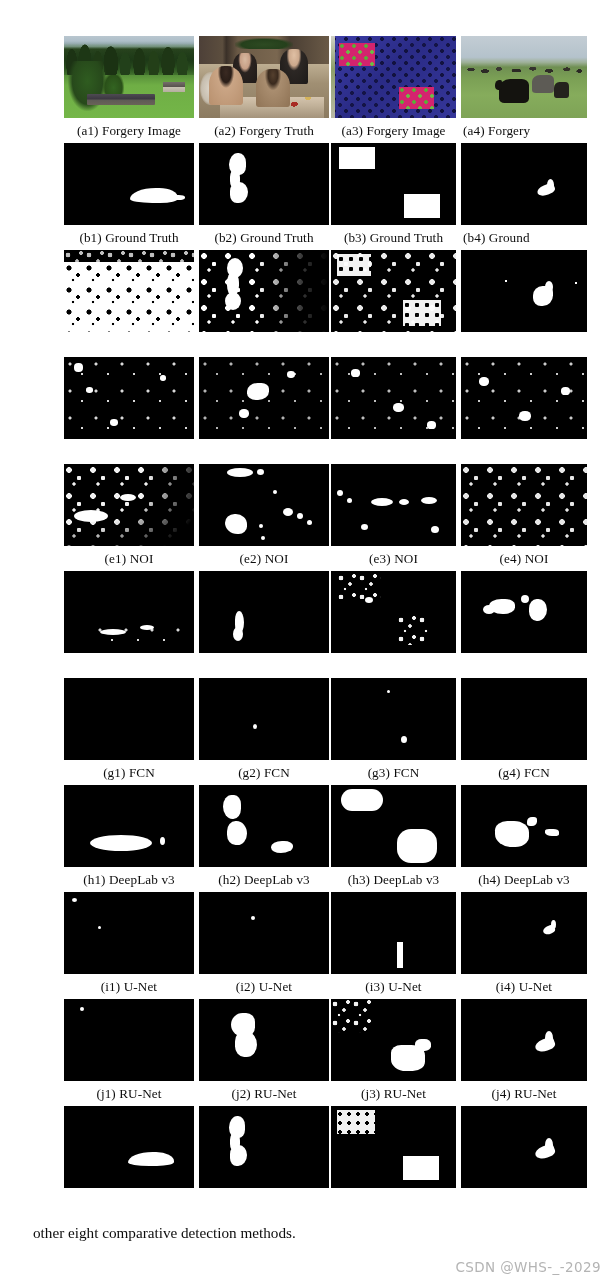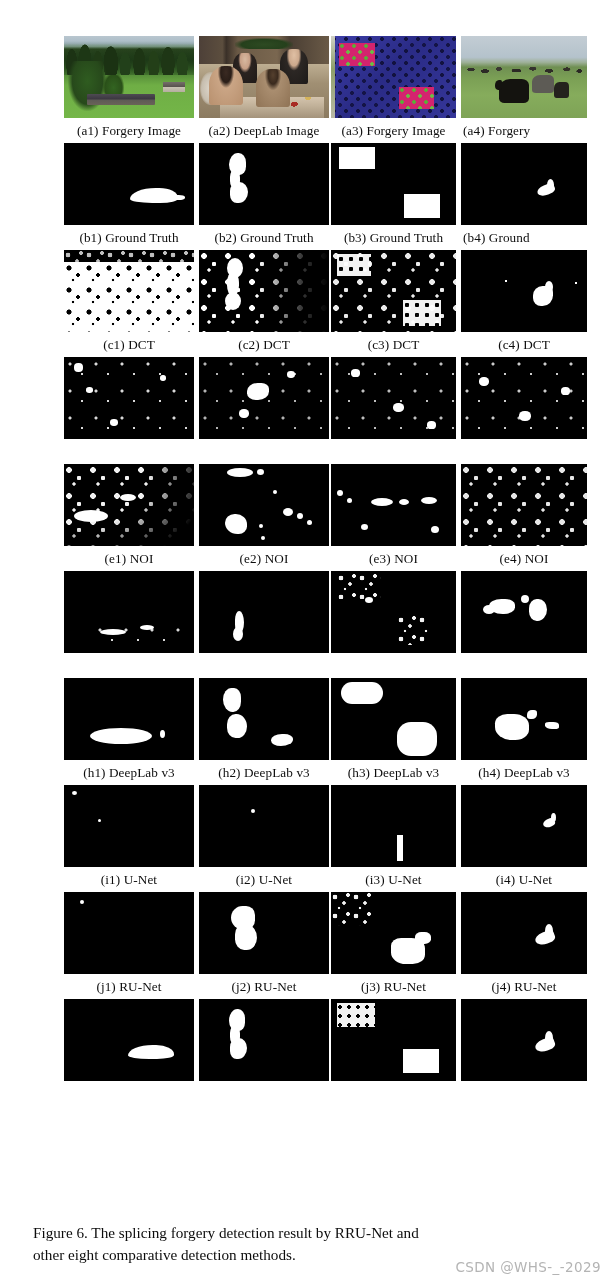--- a/index.html
+++ b/index.html
@@ -331,21 +331,21 @@
           <div class="photo ph-field">
             <div class="herd"></div>
             <div class="cowbig"></div>
             <div class="cowmid"></div>
             <div class="calf"></div>
           </div>
         </div>
       </div>
       <div class="labels">
         <div class="lab l0">(a1) Forgery Image</div>
-        <div class="lab l1">(a2) DeepLab Image</div>
+        <div class="lab l1">(a2) Forgery Truth</div>
         <div class="lab l2">(a3) Forgery Image</div>
         <div class="lab l3 trunc">(a4) Forgery</div>
       </div>
     </div>
 
     <div class="row">
       <div class="cells">
         <div class="cell c0">
           <div class="blob" style="left:66px;top:45px;width:48px;height:15px;border-radius:58% 42% 40% 50% / 80% 70% 30% 28%;"></div>
           <div class="blob" style="left:105px;top:52px;width:16px;height:5px;border-radius:40%;"></div>
@@ -392,26 +392,20 @@
           <div class="noise nz-a" style="left:72px;top:50px;width:38px;height:26px;background-color:#fff;opacity:.95;
                       background-image:radial-gradient(circle at 4px 5px,#000 2.0px,rgba(0,0,0,0) 2.5px);
                       background-size:10px 10px;"></div>
         </div>
         <div class="cell c3">
           <div class="blob" style="left:72px;top:36px;width:20px;height:20px;border-radius:48% 32% 52% 40%;"></div>
           <div class="blob" style="left:84px;top:31px;width:8px;height:12px;border-radius:50%;"></div>
           <div class="blob" style="left:44px;top:30px;width:2px;height:2px;"></div>
           <div class="blob" style="left:114px;top:32px;width:2px;height:2px;"></div>
         </div>
-      </div>
-      <div class="labels">
-        <div class="lab l0">(c1) DCT</div>
-        <div class="lab l1">(c2) DCT</div>
-        <div class="lab l2">(c3) DCT</div>
-        <div class="lab l3">(c4) DCT</div>
       </div>
     </div>
 
     <div class="row">
       <div class="cells">
         <div class="cell c0">
           <div class="noise nz-c" style="opacity:.85;"></div>
           <div class="blob" style="left:10px;top:6px;width:9px;height:9px;border-radius:45%;"></div>
           <div class="blob" style="left:22px;top:30px;width:7px;height:6px;border-radius:45%;"></div>
           <div class="blob" style="left:46px;top:62px;width:8px;height:7px;border-radius:45%;"></div>
@@ -495,20 +489,39 @@
         </div>
         <div class="cell c3">
           <div class="blob" style="left:28px;top:28px;width:26px;height:15px;border-radius:50% 40% 45% 55%;"></div>
           <div class="blob" style="left:22px;top:34px;width:12px;height:9px;border-radius:50%;"></div>
           <div class="blob" style="left:68px;top:28px;width:18px;height:22px;border-radius:45% 50% 55% 45%;"></div>
           <div class="blob" style="left:60px;top:24px;width:8px;height:8px;border-radius:50%;"></div>
         </div>
       </div>
     </div>
 
+    <div class="row">
+      <div class="cells">
+        <div class="cell c0"></div>
+        <div class="cell c1">
+          <div class="blob" style="left:54px;top:46px;width:4px;height:5px;border-radius:50%;"></div>
+        </div>
+        <div class="cell c2">
+          <div class="blob" style="left:56px;top:12px;width:3px;height:3px;border-radius:50%;"></div>
+          <div class="blob" style="left:70px;top:58px;width:6px;height:7px;border-radius:50%;"></div>
+        </div>
+        <div class="cell c3"></div>
+      </div>
+      <div class="labels">
+        <div class="lab l0">(g1) FCN</div>
+        <div class="lab l1">(g2) FCN</div>
+        <div class="lab l2">(g3) FCN</div>
+        <div class="lab l3">(g4) FCN</div>
+      </div>
+    </div>
 
     <div class="row">
       <div class="cells">
         <div class="cell c0">
           <div class="blob" style="left:26px;top:50px;width:62px;height:16px;border-radius:50%;"></div>
           <div class="blob" style="left:96px;top:52px;width:5px;height:8px;border-radius:50%;"></div>
         </div>
         <div class="cell c1">
           <div class="blob" style="left:24px;top:10px;width:18px;height:24px;border-radius:50% 40% 45% 55%;"></div>
           <div class="blob" style="left:28px;top:36px;width:20px;height:24px;border-radius:45% 55% 50% 45%;"></div>
@@ -603,19 +616,18 @@
         <div class="cell c3">
           <div class="blob" style="left:74px;top:40px;width:20px;height:12px;border-radius:55% 30% 40% 60%;transform:rotate(-20deg);"></div>
           <div class="blob" style="left:84px;top:32px;width:8px;height:14px;border-radius:50% 50% 30% 40%;"></div>
         </div>
       </div>
     </div>
 
   </div>
 
   <div class="caption">
-    <span>Figure 6. The splicing forgery detection result by RRU-Net and</span>
     <span class="line2">other eight comparative detection methods.</span>
   </div>
 
   <div class="watermark">CSDN @WHS-_-2029</div>
 
 </div>
 
 </body></html>

